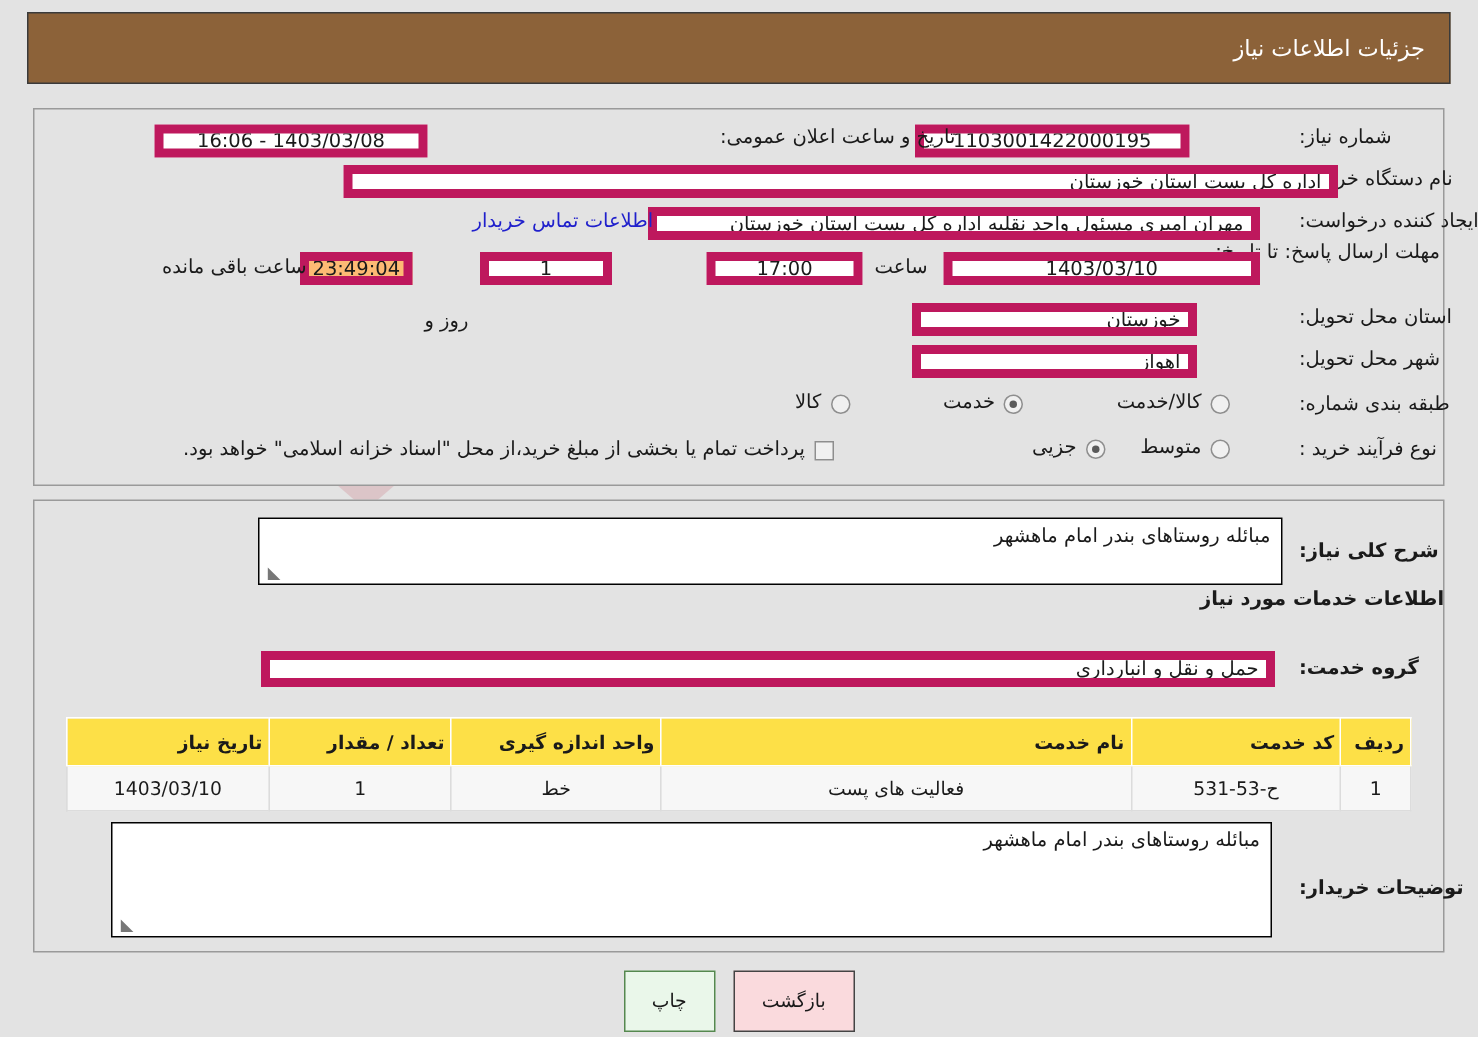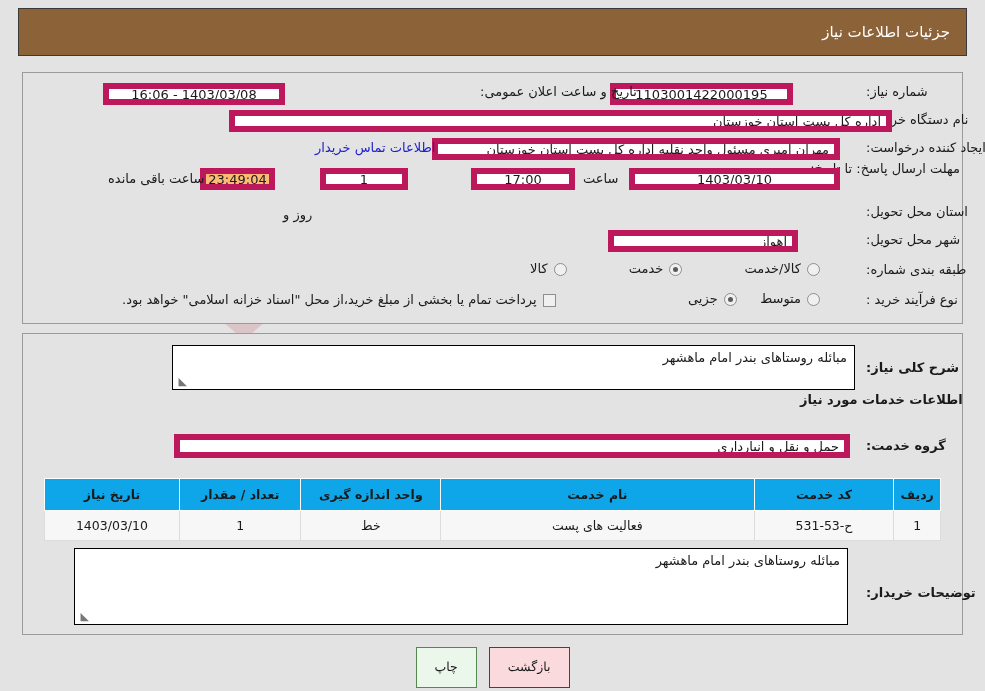--- a/index.html
+++ b/index.html
@@ -190,27 +190,27 @@
   #svc-table {
     position: absolute;
     left: 44px;
     top: 478px;
     width: 897px;
     border-collapse: collapse;
     font-size: 12.5px;
     z-index: 11;
   }
   #svc-table th {
-    background: #0ea5e9;
+    background: #fde047;
     border: 1px solid #ffffff;
     color: #1a1a1a;
     font-weight: bold;
     height: 27px;
     padding: 2px 4px;
-    text-align: center;
+    text-align: right;
   }
   #svc-table td {
     background: #f7f7f7;
     border: 1px solid #dcdcdc;
     color: #1a1a1a;
     height: 25px;
     padding: 2px 4px;
     text-align: center;
   }
 
@@ -280,20 +280,21 @@
   <span class="lbl" style="position:absolute; left:583px; top:171px; z-index:11;">ساعت</span>
   <div class="fld center ltr" style="position:absolute; left:471px; top:168px; width:104px; z-index:11;">17:00</div>
   <div class="fld center ltr" style="position:absolute; left:320px; top:168px; width:88px; z-index:11;">1</div>
   <span class="lbl" style="position:absolute; left:283px; top:171px; z-index:11;margin-top:36px;">روز و</span>
   <div class="fld center ltr cream" style="position:absolute; left:200px; top:168px; width:75px; z-index:11;">23:49:04</div>
   <span class="lbl" style="position:absolute; left:108px; top:171px; z-index:11;">ساعت باقی مانده</span>
 
   <div class="row" style="left:866px; top:204px; z-index:11;">
     <span class="lbl">استان محل تحویل:</span>
   </div>
+  <div class="fld" style="position:absolute; left:608px; top:202px; width:190px; z-index:11;">خوزستان</div>
 
   <div class="row" style="left:866px; top:232px; z-index:11;">
     <span class="lbl">شهر محل تحویل:</span>
   </div>
   <div class="fld" style="position:absolute; left:608px; top:230px; width:190px; z-index:11;">اهواز</div>
 
   <div class="row" style="left:866px; top:262px; z-index:11;">
     <span class="lbl">طبقه بندی شماره:</span>
   </div>
   <div style="position:absolute; left:530px; top:261px; width:290px; display:flex; justify-content:space-between; align-items:center; z-index:11;">

